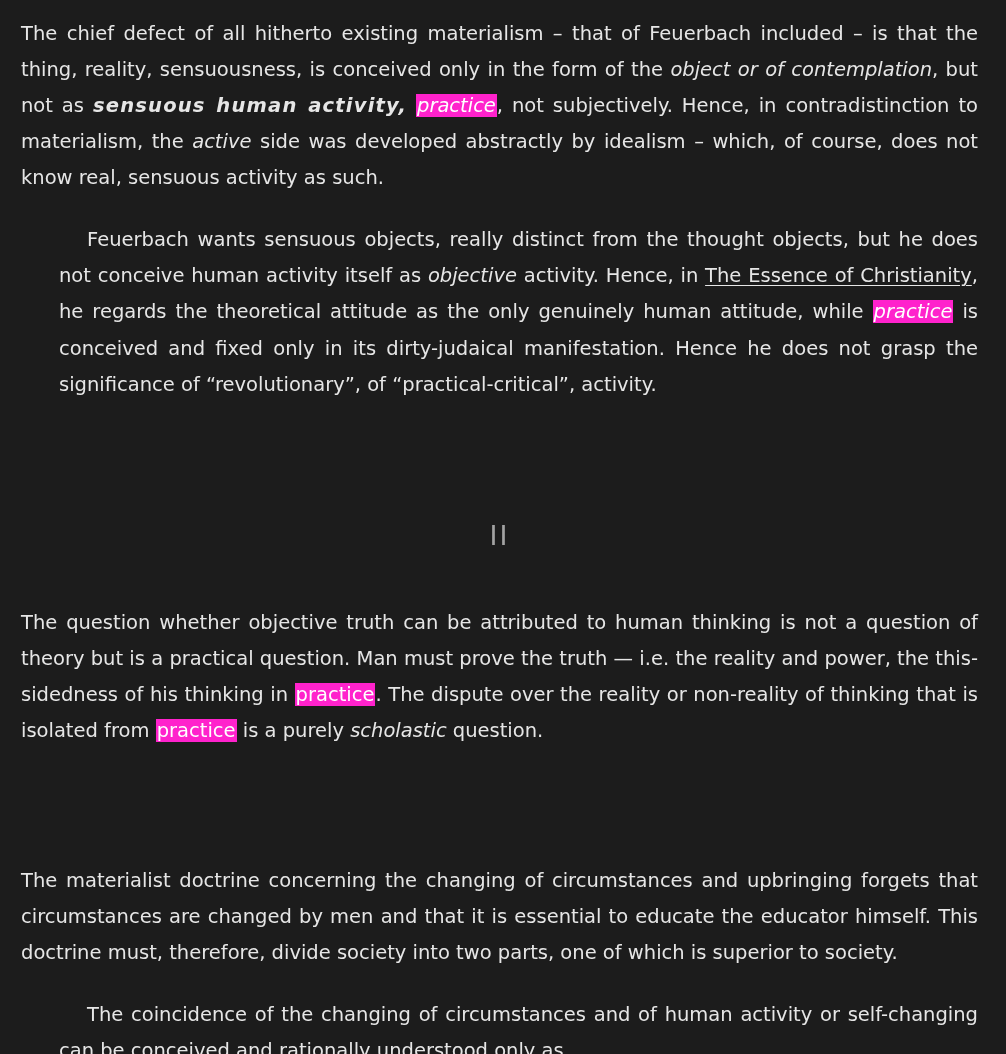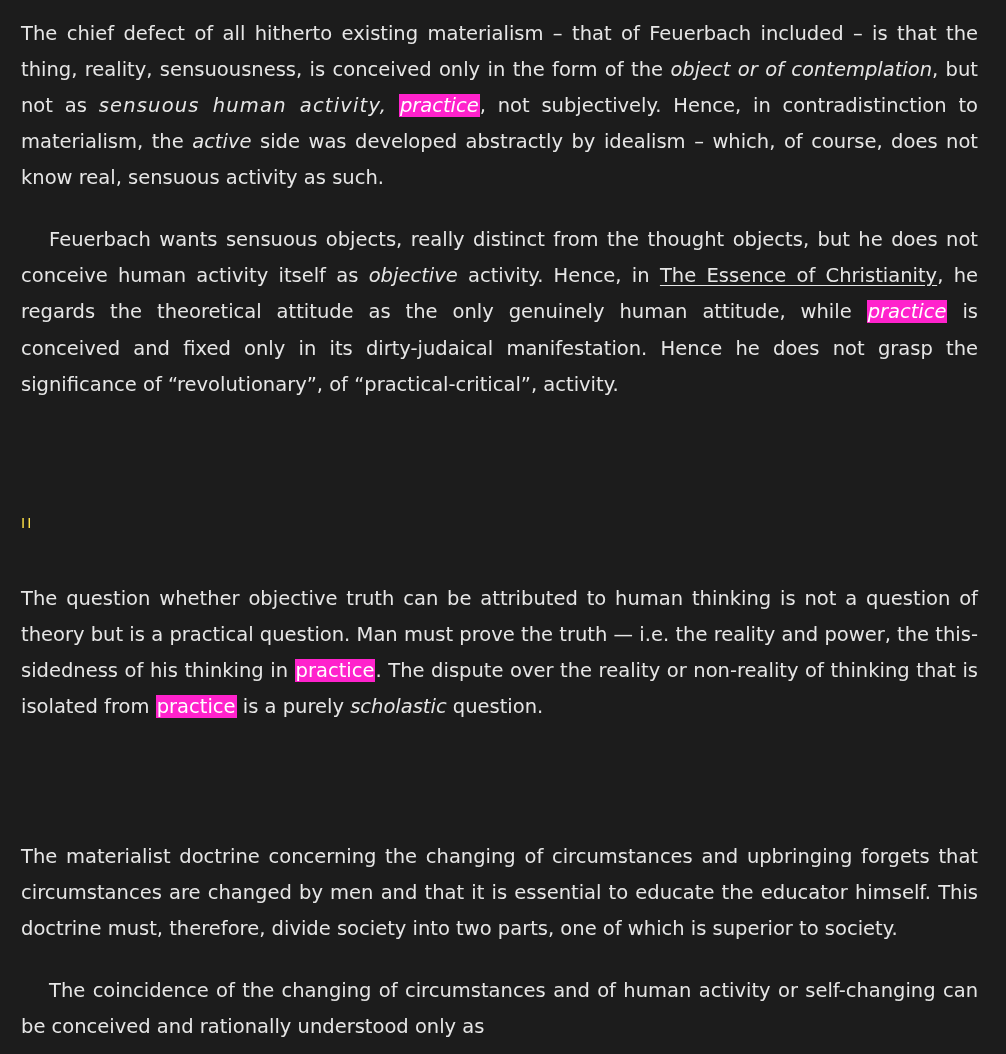--- a/index.html
+++ b/index.html
@@ -22,53 +22,56 @@
     background: #1c1c1c;
   }
   p {
     margin: 0 0 26px 0;
     text-align: justify;
     text-justify: inter-word;
     hyphens: none;
   }
   p.indent {
     text-indent: 28px;
+    margin-left: 38px;
   }
   em, .ital {
   }
   .hl {
     background: #ff22cc;
     color: #ffffff;
     font-style: italic;
     padding: 0 1px;
   }
   .hl-plain {
     background: #ff22cc;
     color: #ffffff;
     padding: 0 1px;
   }
   a.link {
     color: #e6e6e6;
     text-decoration: underline;
     text-underline-offset: 3px;
   }
   .section-num {
+    text-align: center;
     margin: 0;
     padding: 0;
     letter-spacing: 2px;
-    font-size: 14px;
-    color: #fde047;
+    font-size: 27px;
+    color: #a3a3a3;
   }
   .spacer-1 { height: 82px; }
   .spacer-2 { height: 44px; }
   .spacer-3 { height: 50px; }
   .spacer-4 { height: 38px; }
   .spaced-ital {
     font-style: italic;
     letter-spacing: 1.2px;
+    font-weight: bold;
   }
 </style>
 </head>
 <body>
 
 <div class="page">
 
   <p class="para"><span>The chief defect of all hitherto existing materialism – that of Feuerbach included – is that the thing, reality, sensuousness, is conceived only in the form of the </span><em>object or of contemplation</em><span>, but not as </span><span class="spaced-ital">sensuous human activity,</span><span> </span><span class="hl">practice</span><span>, not subjectively. Hence, in contradistinction to materialism, the </span><em>active</em><span> side was developed abstractly by idealism – which, of course, does not know real, sensuous activity as such.</span></p>
 
   <p class="para indent"><span>Feuerbach wants sensuous objects, really distinct from the thought objects, but he does not conceive human activity itself as </span><em>objective</em><span> activity. Hence, in </span><a class="link" href="#">The Essence of Christianity</a><span>, he regards the theoretical attitude as the only genuinely human attitude, while </span><span class="hl">practice</span><span> is conceived and fixed only in its dirty-judaical manifestation. Hence he does not grasp the significance of “revolutionary”, of “practical-critical”, activity.</span></p>

